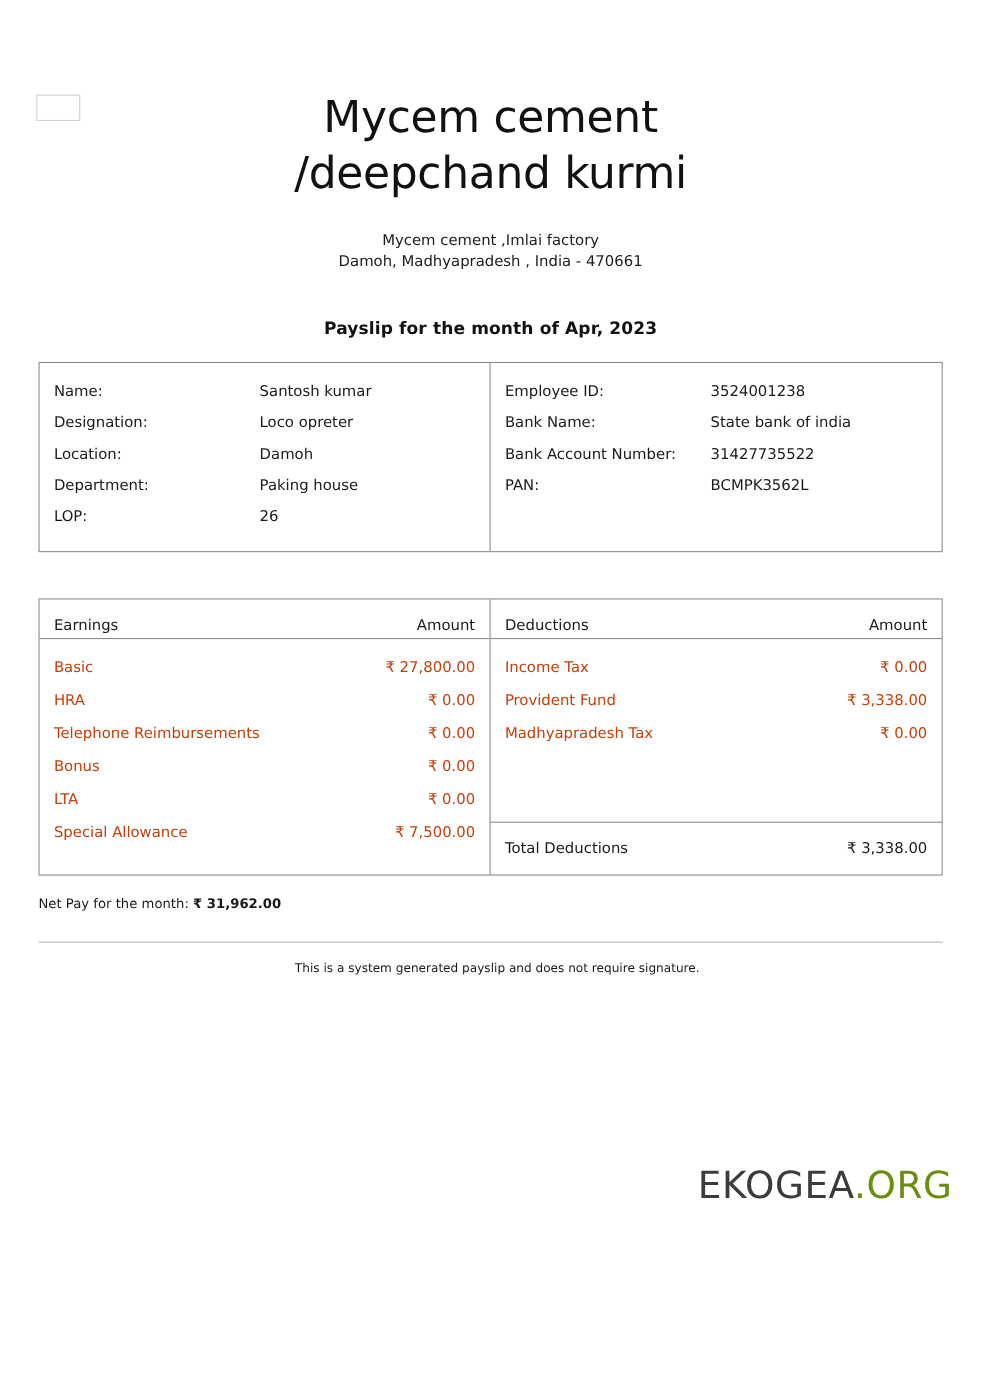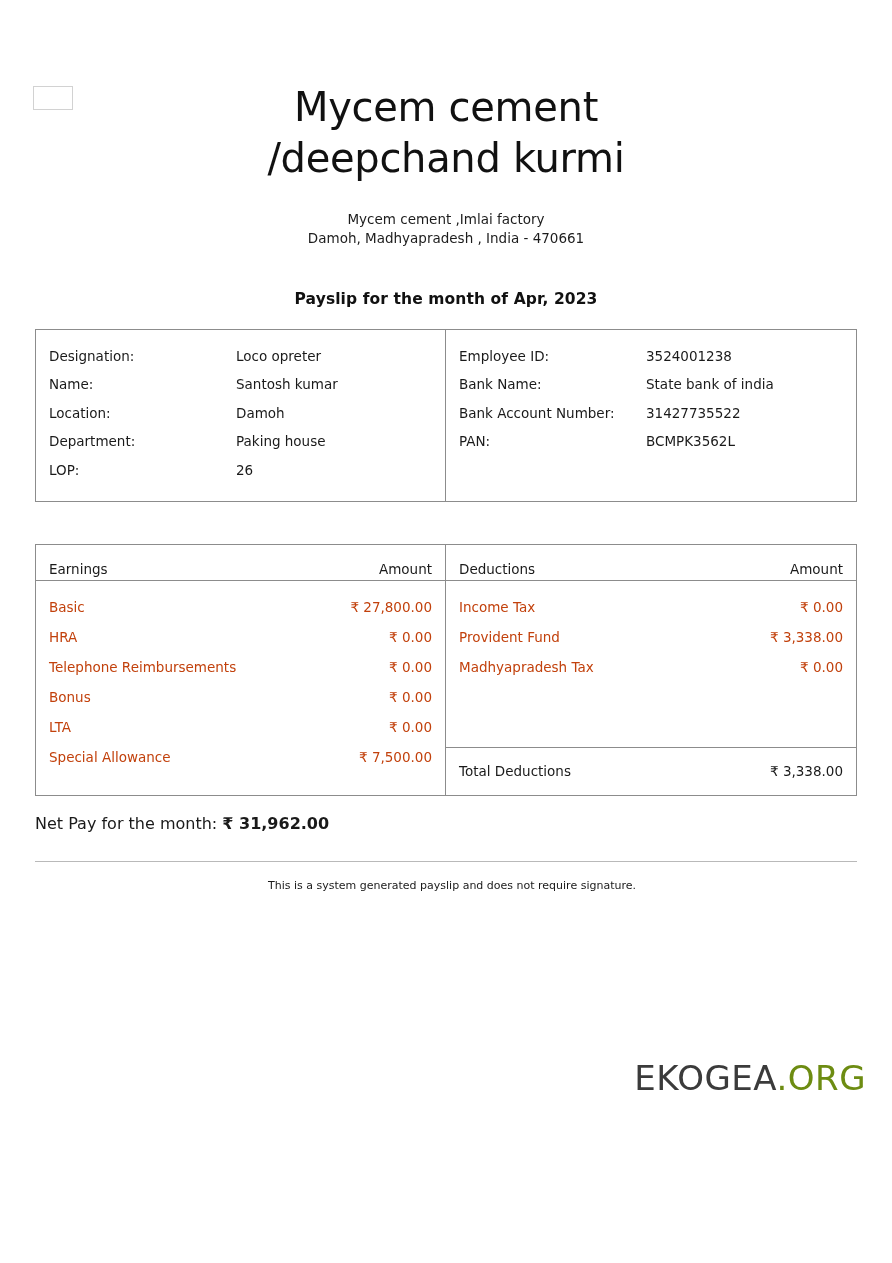--- a/index.html
+++ b/index.html
@@ -130,21 +130,21 @@
     padding: 15px 13px 16px 13px;
     border-top: 1px solid #8c8c8c;
     color: #1a1a1a;
   }
   .amt-value { white-space: nowrap; }
 
   
   .netpay {
     margin: 18px auto 0 auto;
     width: 822px;
-    font-size: 16px;
+    font-size: 12px;
     color: #1a1a1a;
   }
   .netpay b { font-weight: bold; }
 
   
   .footer-rule {
     margin: 28px auto 0 auto;
     width: 822px;
     border-top: 1px solid #b9b9b9;
   }
@@ -187,26 +187,26 @@
     </div>
   </div>
 
   <div class="payslip-title">Payslip for the month of Apr, 2023</div>
 
   <div class="frame emp-frame">
     <div class="two-col">
       <div class="col col-left">
         <div class="emp-body">
           <div class="emp-row">
+            <span class="emp-label">Name:</span>
+            <span class="emp-value">Santosh kumar</span>
+          </div>
+          <div class="emp-row">
             <span class="emp-label">Designation:</span>
             <span class="emp-value">Loco opreter</span>
-          </div>
-          <div class="emp-row">
-            <span class="emp-label">Name:</span>
-            <span class="emp-value">Santosh kumar</span>
           </div>
           <div class="emp-row">
             <span class="emp-label">Location:</span>
             <span class="emp-value">Damoh</span>
           </div>
           <div class="emp-row">
             <span class="emp-label">Department:</span>
             <span class="emp-value">Paking house</span>
           </div>
           <div class="emp-row">

